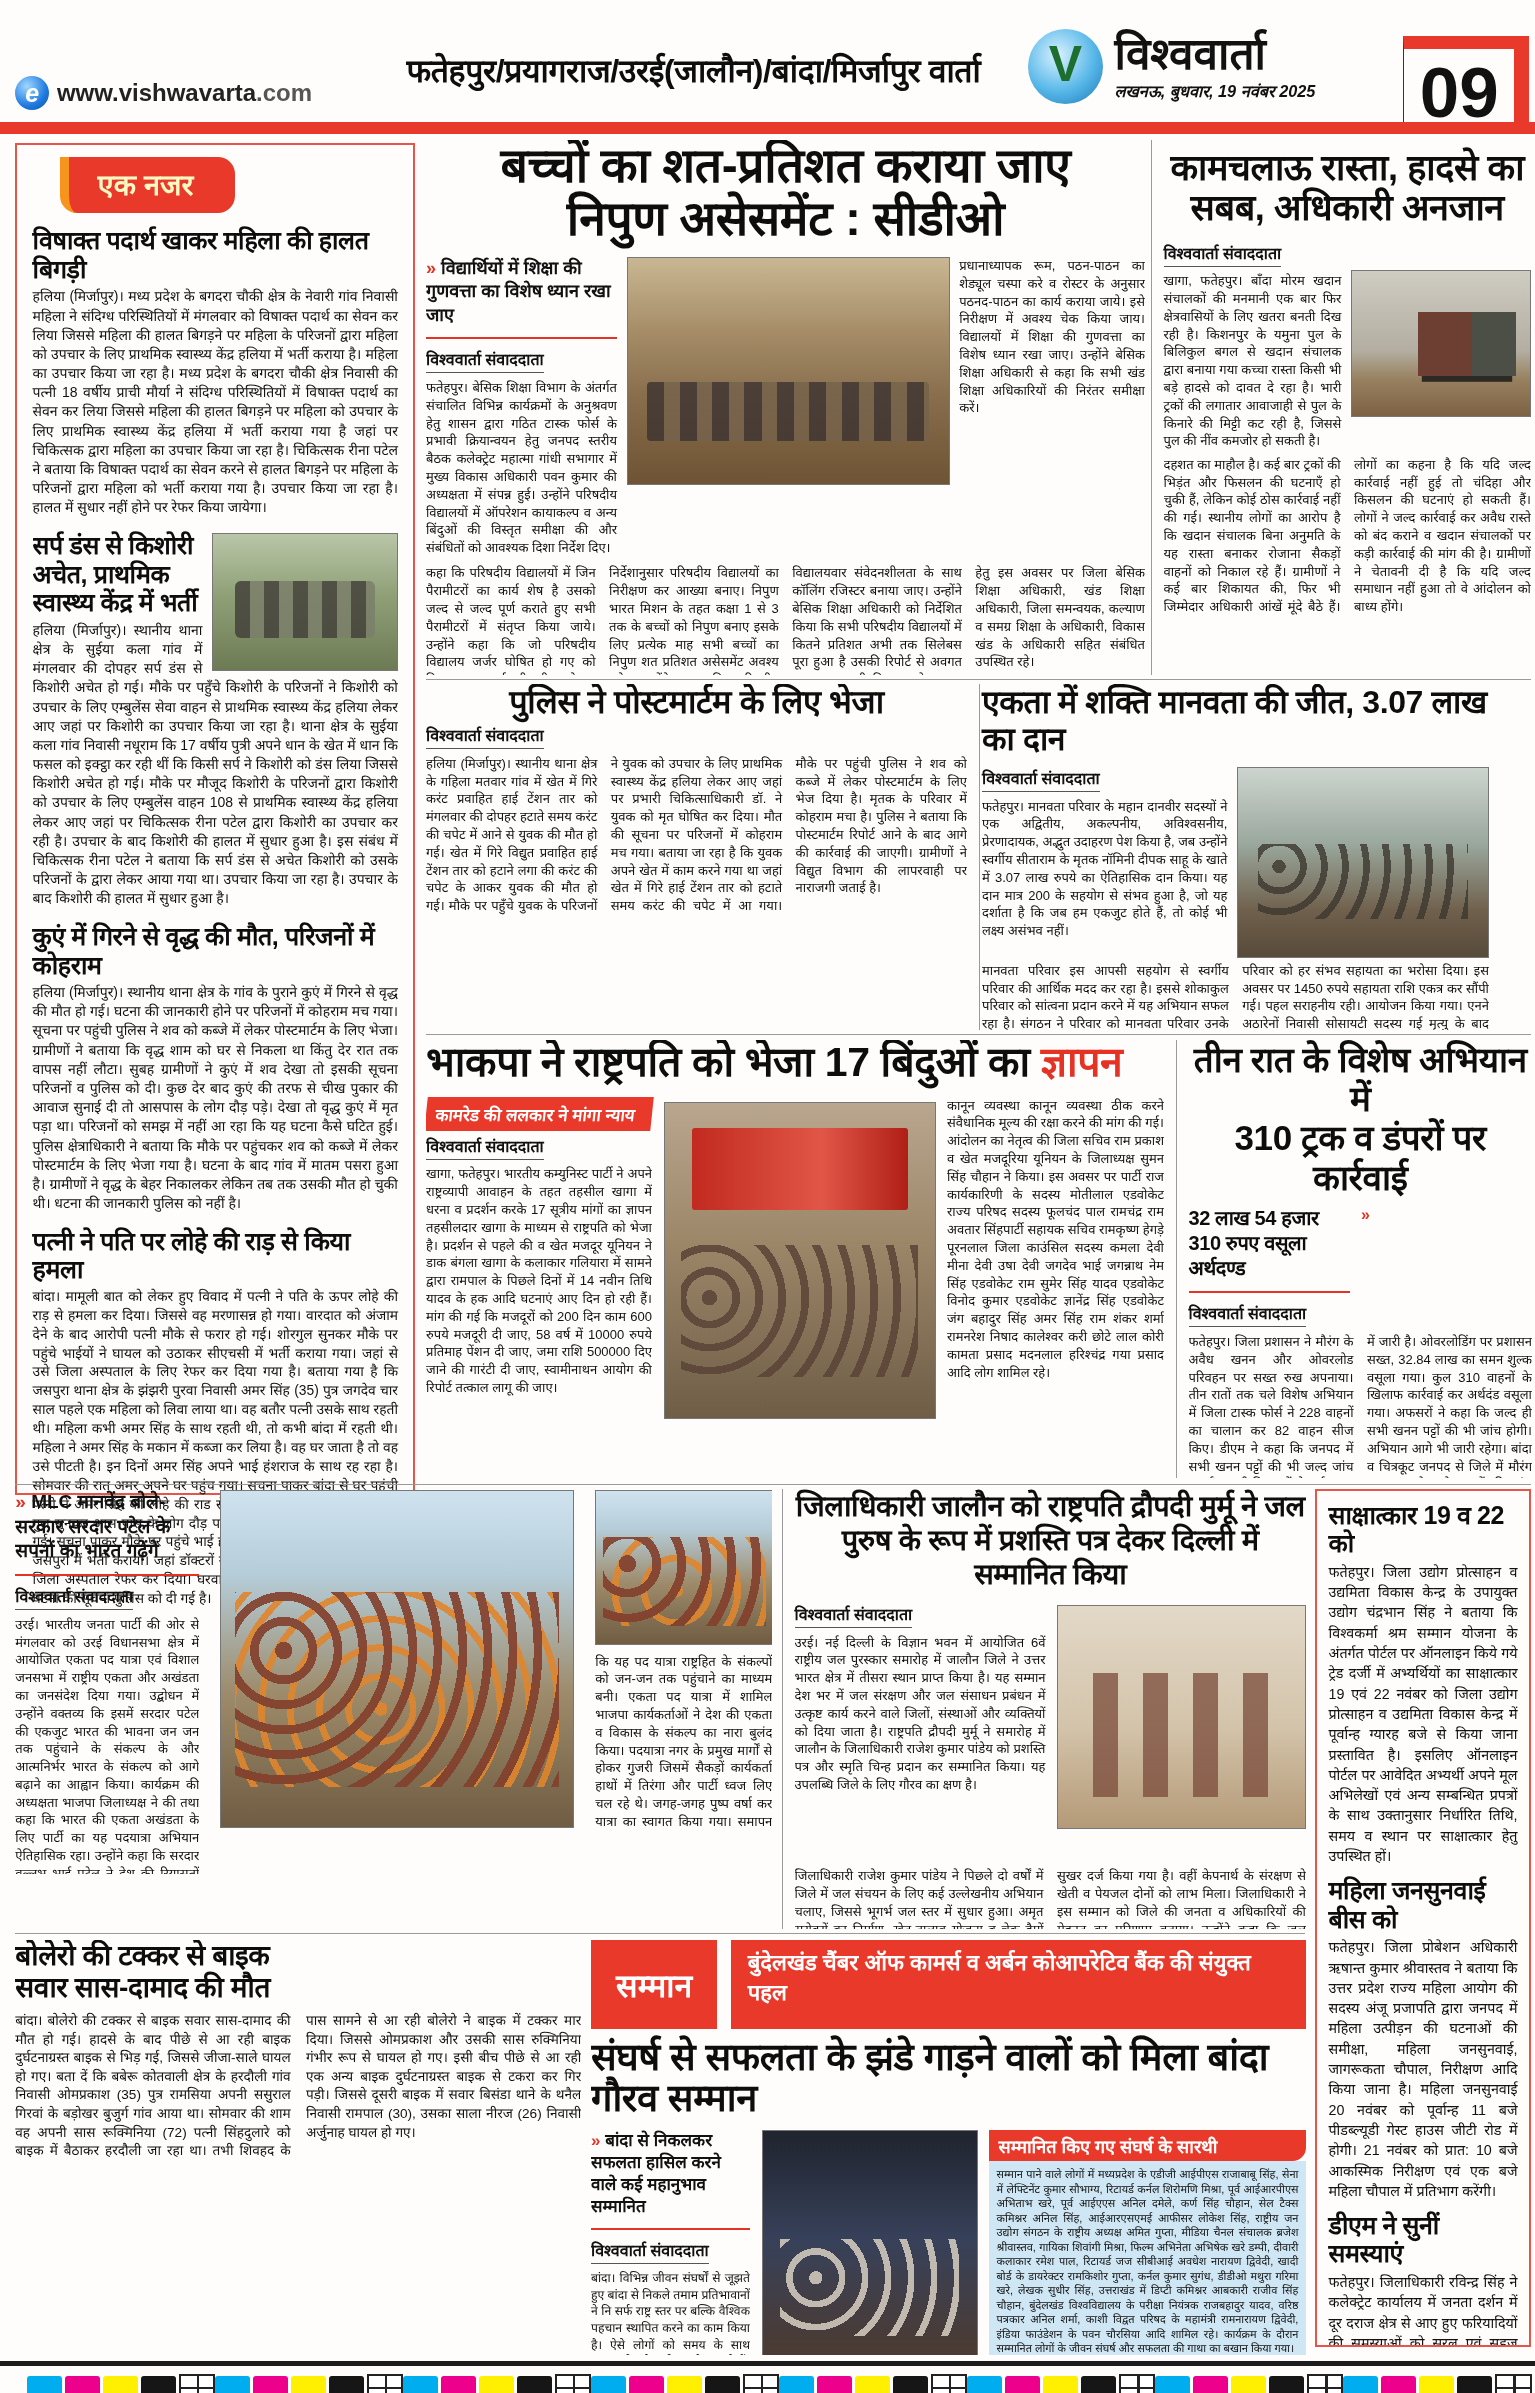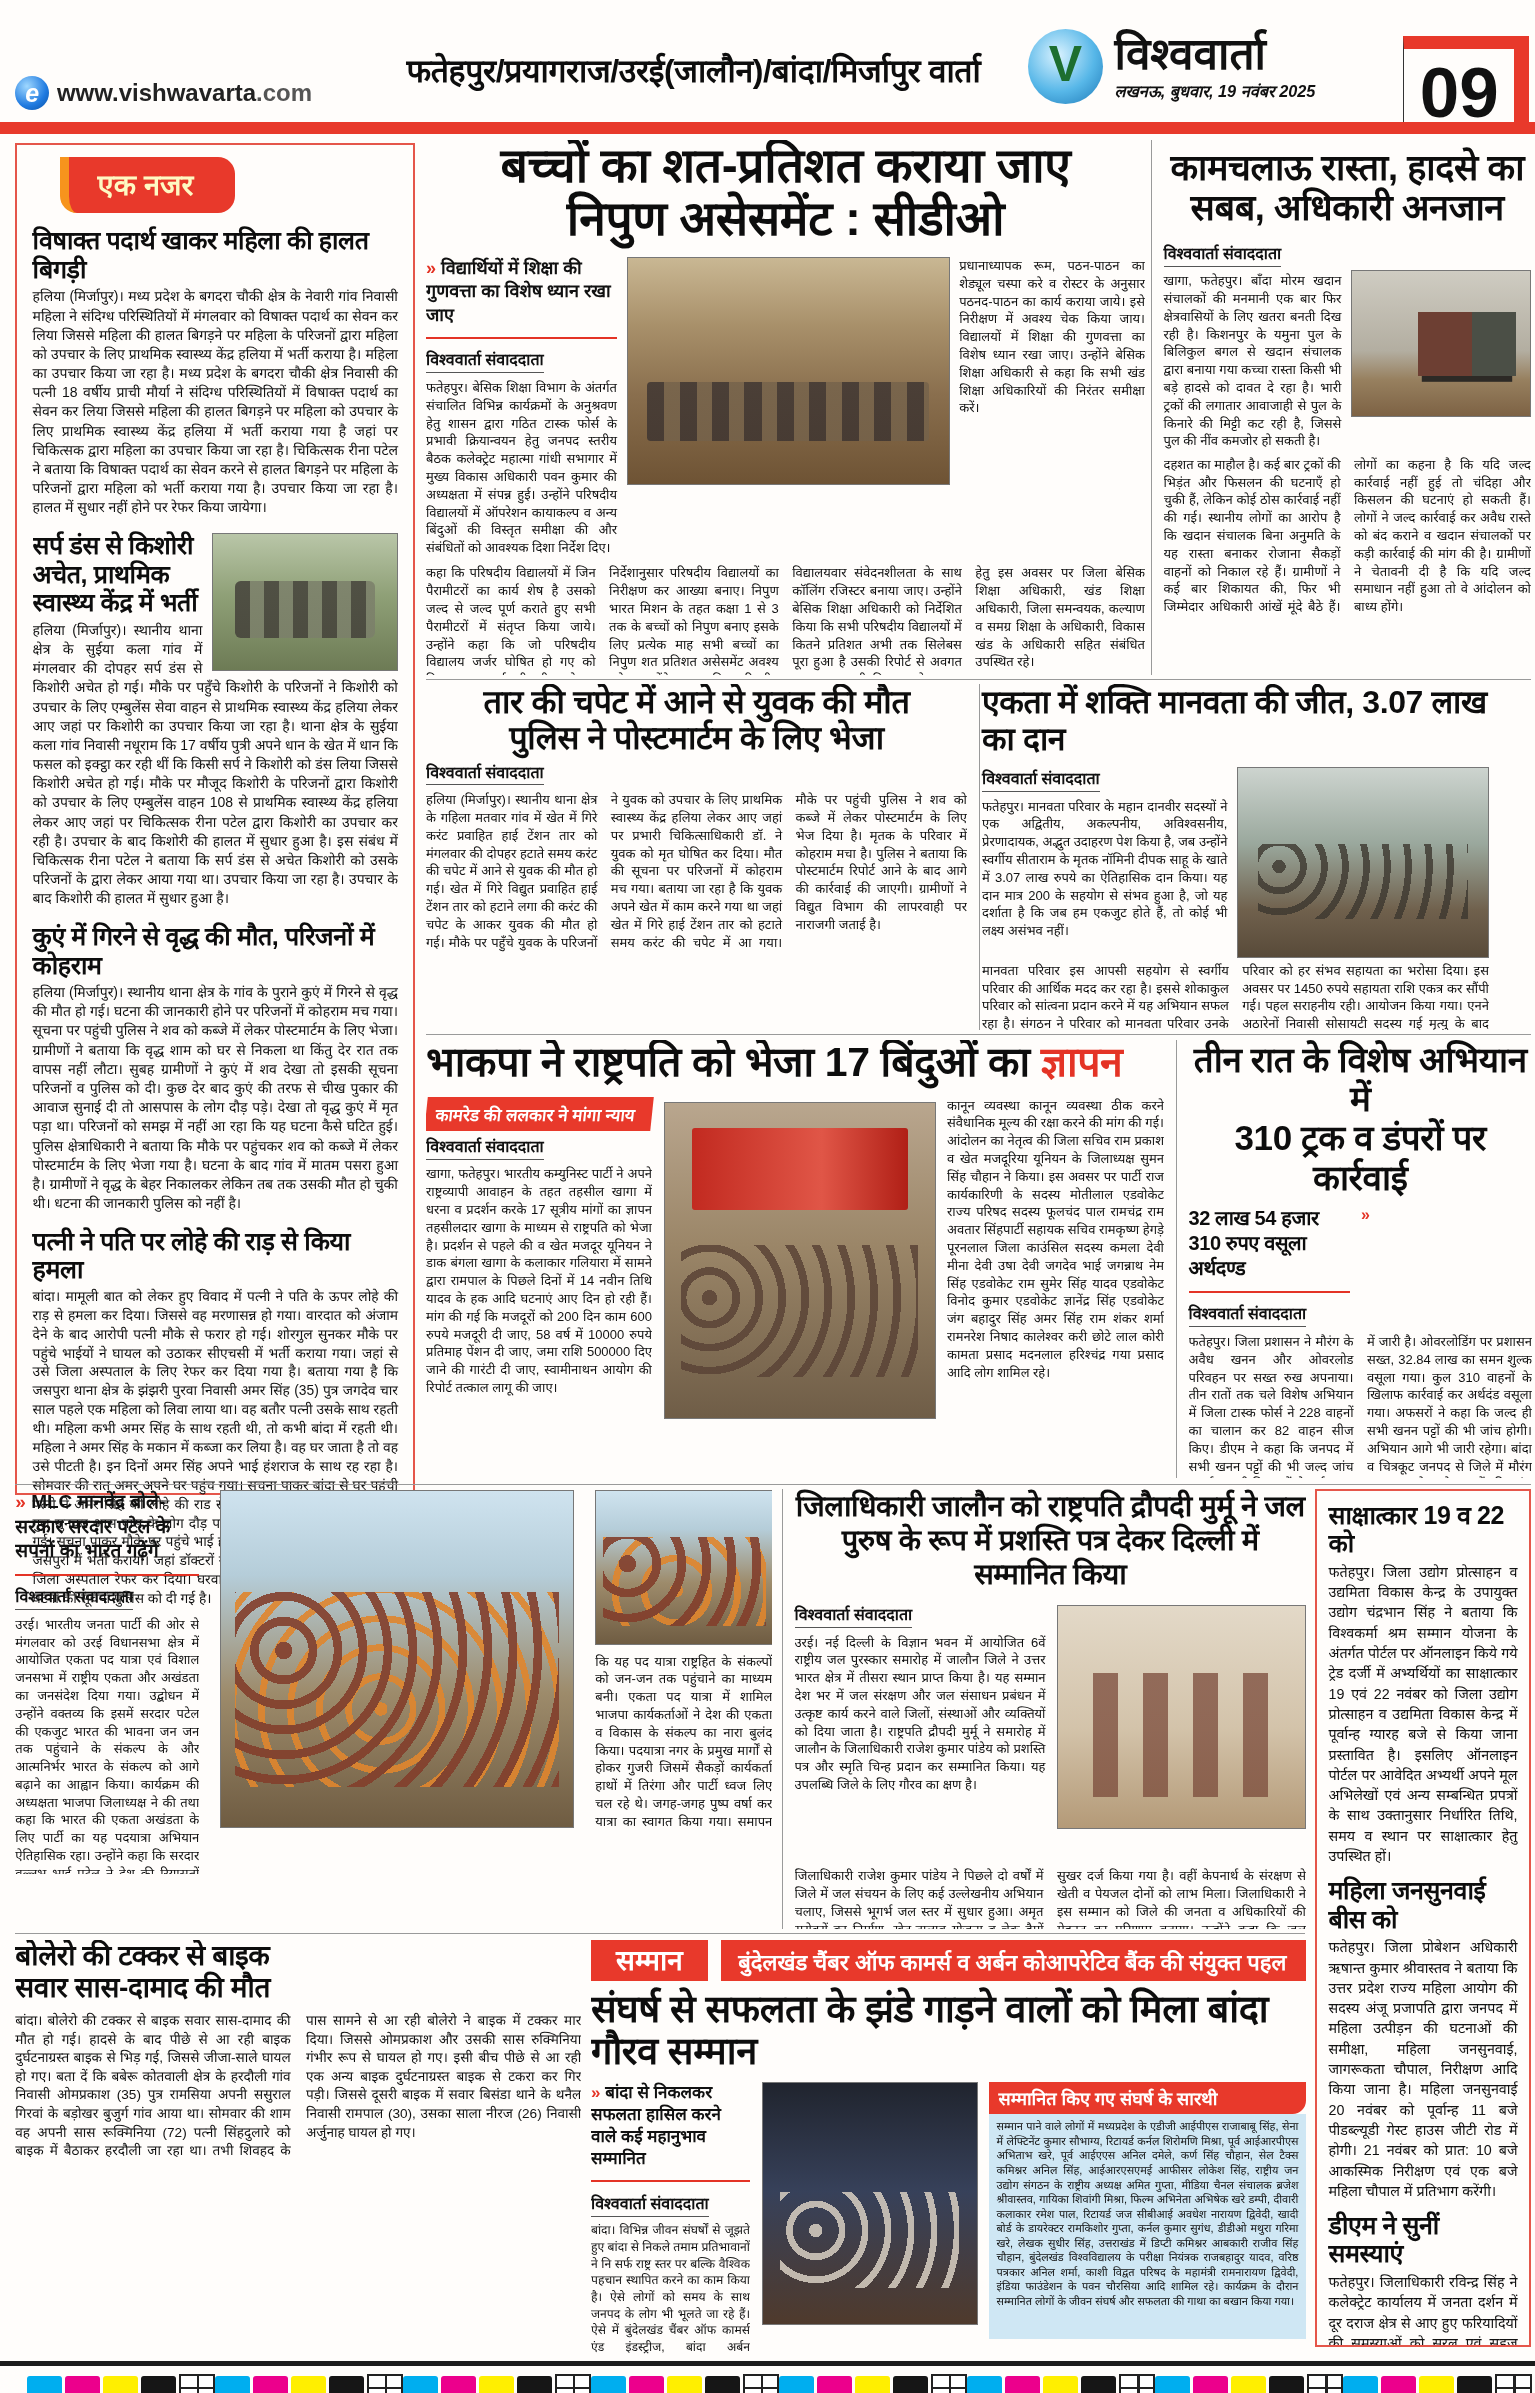--- a/index.html
+++ b/index.html
@@ -139,21 +139,20 @@
         <div class="bt">खागा, फतेहपुर। बाँदा मोरम खदान संचालकों की मनमानी एक बार फिर क्षेत्रवासियों के लिए खतरा बनती दिख रही है। किशनपुर के यमुना पुल के बिलिकुल बगल से खदान संचालक द्वारा बनाया गया कच्चा रास्ता किसी भी बड़े हादसे को दावत दे रहा है। भारी ट्रकों की लगातार आवाजाही से पुल के किनारे की मिट्टी कट रही है, जिससे पुल की नींव कमजोर हो सकती है।</div>
       </div>
       <div class="photo ph-truck" style="width:178px;height:145px;flex:0 0 auto;margin-top:32.5px"></div>
     </div>
     <div class="bt" style="column-count:2;column-gap:13.4px;margin-top:5.7px;height:180px;overflow:hidden">दहशत का माहौल है। कई बार ट्रकों की भिड़ंत और फिसलन की घटनाएँ हो चुकी हैं, लेकिन कोई ठोस कार्रवाई नहीं की गई। स्थानीय लोगों का आरोप है कि खदान संचालक बिना अनुमति के यह रास्ता बनाकर रोजाना सैकड़ों वाहनों को निकाल रहे हैं। ग्रामीणों ने कई बार शिकायत की, फिर भी जिम्मेदार अधिकारी आंखें मूंदे बैठे हैं। लोगों का कहना है कि यदि जल्द कार्रवाई नहीं हुई तो चंदिहा और किसलन की घटनाएं हो सकती हैं। लोगों ने जल्द कार्रवाई कर अवैध रास्ते को बंद कराने व खदान संचालकों पर कड़ी कार्रवाई की मांग की है। ग्रामीणों ने चेतावनी दी है कि यदि जल्द समाधान नहीं हुआ तो वे आंदोलन को बाध्य होंगे।</div>
   </div>
 
   <div class="abs hline" style="left:426px;top:679px;width:1105px"></div>
 
   <div class="abs" style="left:426px;top:684px;width:541px;height:346px;overflow:hidden">
-    <div class="hl center" style="font-size:32.5px;line-height:1.12">तार की चपेट में आने से युवक की मौत</div>
     <div class="hl center" style="font-size:32.5px;line-height:1.12">पुलिस ने पोस्टमार्टम के लिए भेजा</div>
     <div class="byline">विश्ववार्ता संवाददाता</div>
     <div class="bt" style="column-count:3;column-gap:13.4px;height:228px;overflow:hidden">हलिया (मिर्जापुर)। स्थानीय थाना क्षेत्र के गहिला मतवार गांव में खेत में गिरे करंट प्रवाहित हाई टेंशन तार को मंगलवार की दोपहर हटाते समय करंट की चपेट में आने से युवक की मौत हो गई। खेत में गिरे विद्युत प्रवाहित हाई टेंशन तार को हटाने लगा की करंट की चपेट के आकर युवक की मौत हो गई। मौके पर पहुँचे युवक के परिजनों ने युवक को उपचार के लिए प्राथमिक स्वास्थ्य केंद्र हलिया लेकर आए जहां पर प्रभारी चिकित्साधिकारी डॉ. ने युवक को मृत घोषित कर दिया। मौत की सूचना पर परिजनों में कोहराम मच गया। बताया जा रहा है कि युवक अपने खेत में काम करने गया था जहां खेत में गिरे हाई टेंशन तार को हटाते समय करंट की चपेट में आ गया। मौके पर पहुंची पुलिस ने शव को कब्जे में लेकर पोस्टमार्टम के लिए भेज दिया है। मृतक के परिवार में कोहराम मचा है। पुलिस ने बताया कि पोस्टमार्टम रिपोर्ट आने के बाद आगे की कार्रवाई की जाएगी। ग्रामीणों ने विद्युत विभाग की लापरवाही पर नाराजगी जताई है।</div>
   </div>
 
   <div class="abs" style="left:979px;top:684px;width:510px;height:346px;border-left:1.4px solid #9a9a9a;padding-left:2px;overflow:hidden">
     <div class="hl" style="font-size:32px;line-height:1.15">एकता में शक्ति मानवता की जीत, 3.07 लाख का दान</div>
     <div style="display:flex;gap:9.6px;margin-top:5.7px">
       <div style="flex:1">
         <div class="byline">विश्ववार्ता संवाददाता</div>
@@ -235,21 +234,21 @@
   <div class="abs hline" style="left:15.3px;top:1933px;width:1290px"></div>
 
   <div class="abs" style="left:15.3px;top:1940px;width:566px;height:415px;overflow:hidden">
     <div class="hl" style="font-size:28px;line-height:1.15">बोलेरो की टक्कर से बाइक</div>
     <div class="hl" style="font-size:28px;line-height:1.15">सवार सास-दामाद की मौत</div>
     <div class="bt" style="column-count:2;column-gap:15.3px;margin-top:7.6px;font-size:13.6px;height:329px;overflow:hidden">बांदा। बोलेरो की टक्कर से बाइक सवार सास-दामाद की मौत हो गई। हादसे के बाद पीछे से आ रही बाइक दुर्घटनाग्रस्त बाइक से भिड़ गई, जिससे जीजा-साले घायल हो गए। बता दें कि बबेरू कोतवाली क्षेत्र के हरदौली गांव निवासी ओमप्रकाश (35) पुत्र रामसिया अपनी ससुराल गिरवां के बड़ोखर बुजुर्ग गांव आया था। सोमवार की शाम वह अपनी सास रूक्मिनिया (72) पत्नी सिंहदुलारे को बाइक में बैठाकर हरदौली जा रहा था। तभी शिवहद के पास सामने से आ रही बोलेरो ने बाइक में टक्कर मार दिया। जिससे ओमप्रकाश और उसकी सास रुक्मिनिया गंभीर रूप से घायल हो गए। इसी बीच पीछे से आ रही एक अन्य बाइक दुर्घटनाग्रस्त बाइक से टकरा कर गिर पड़ी। जिससे दूसरी बाइक में सवार बिसंडा थाने के थनैल निवासी रामपाल (30), उसका साला नीरज (26) निवासी अर्जुनाह घायल हो गए।</div>
   </div>
 
   <div class="abs" style="left:591px;top:1940px;width:715px;height:415px;overflow:hidden">
     <div style="display:flex;gap:13.4px;align-items:stretch">
-      <div style="background:#e8392b;color:#fff;font-weight:800;font-size:28px;padding:0 25px">सम्मान</div>
+      <div style="background:#e8392b;color:#fff;font-weight:800;font-size:32px;padding:23px 25px">सम्मान</div>
       <div style="background:#e8392b;color:#fff;font-weight:800;font-size:22px;padding:5.7px 17px;flex:1">बुंदेलखंड चैंबर ऑफ कामर्स व अर्बन कोआपरेटिव बैंक की संयुक्त पहल</div>
     </div>
     <div class="hl" style="font-size:38px;line-height:1.1;margin-top:7.6px">संघर्ष से सफलता के झंडे गाड़ने वालों को मिला बांदा गौरव सम्मान</div>
     <div style="display:flex;gap:11.5px;margin-top:9.6px">
       <div style="width:159px;flex:0 0 auto">
         <div class="subhead redbar" style="font-size:17px"><span class="arrow">» </span><span>बांदा से निकलकर सफलता हासिल करने वाले कई महानुभाव सम्मानित</span></div>
         <div class="byline">विश्ववार्ता संवाददाता</div>
         <div class="bt" style="font-size:12.2px;height:161px;overflow:hidden">बांदा। विभिन्न जीवन संघर्षों से जूझते हुए बांदा से निकले तमाम प्रतिभावानों ने नि सर्फ राष्ट्र स्तर पर बल्कि वैश्विक पहचान स्थापित करने का काम किया है। ऐसे लोगों को समय के साथ जनपद के लोग भी भूलते जा रहे हैं। ऐसे में बुंदेलखंड चैंबर ऑफ कामर्स एंड इंडस्ट्रीज, बांदा अर्बन कोआपरेटिव बैंक और रेयांश साल्यूशन्स ने संयुक्त रूप से कार्यक्रम आयोजित करके ऐसे लोगों को बांदा गौरव सम्मान से नवाजा और उन्हें अपनी माटी में पहचान दिलाने की पहल की है।</div>
       </div>
       <div class="photo ph-stage" style="width:214px;height:241px;flex:0 0 auto"></div>

